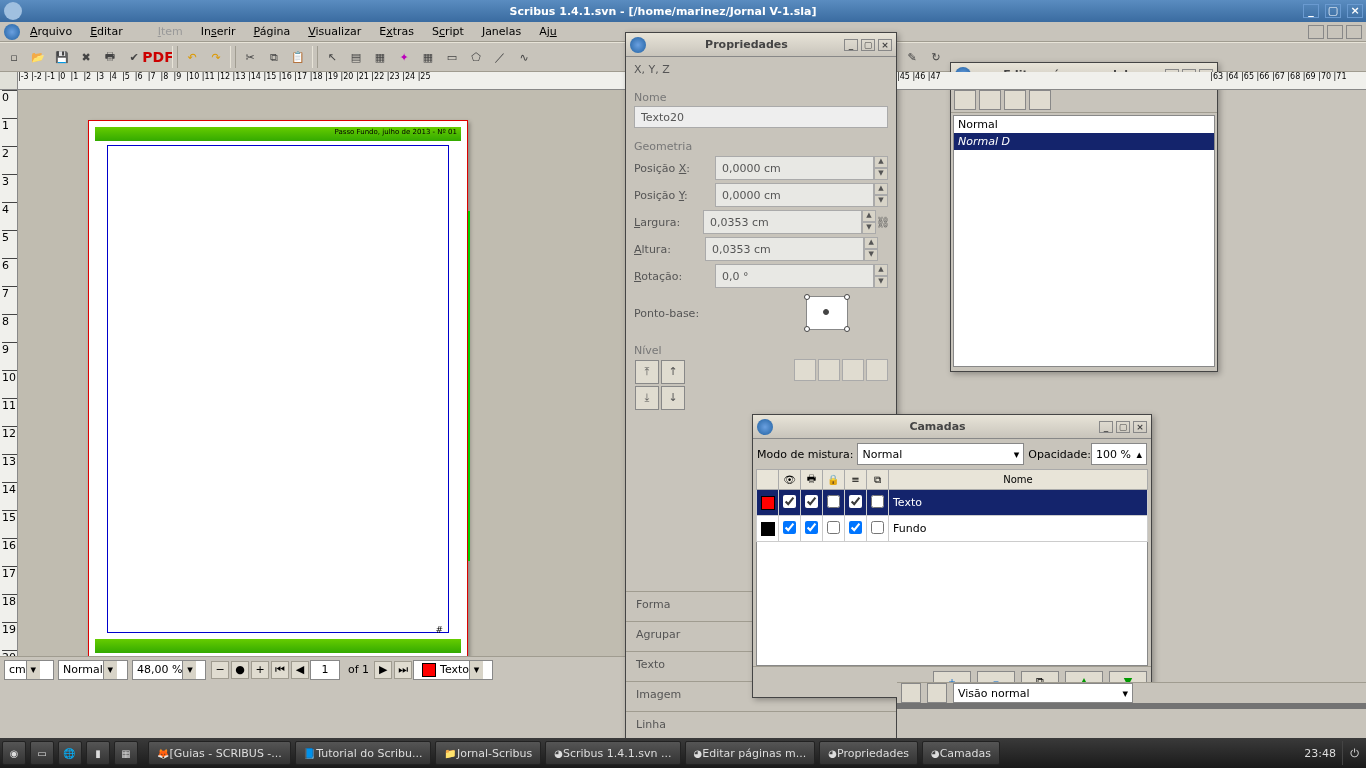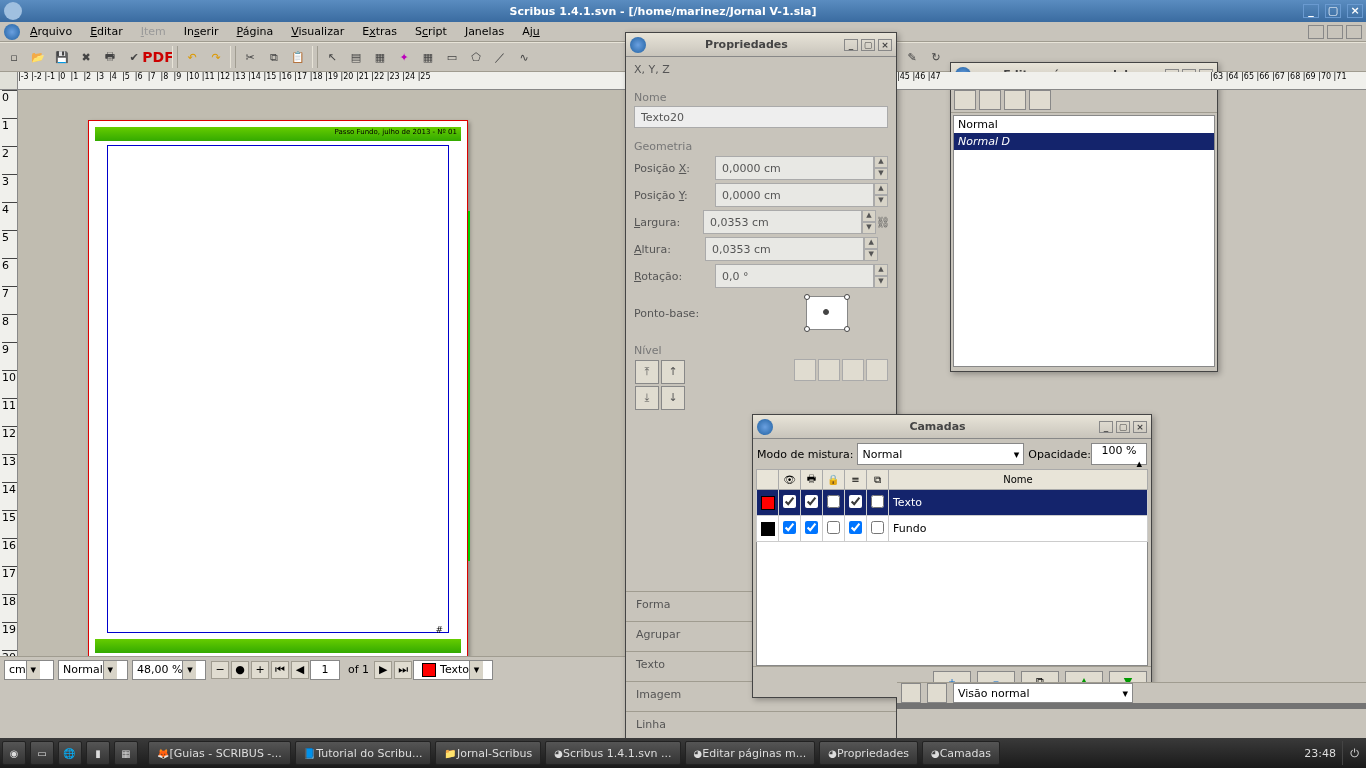--- a/index.html
+++ b/index.html
@@ -5,21 +5,21 @@
 * { box-sizing: border-box; margin: 0; padding: 0; font-family: "DejaVu Sans", "Liberation Sans", sans-serif; font-size: 11px; }
 body { background: #c8c4bb; width: 1366px; height: 768px; overflow: hidden; position: relative; }
 .titlebar { height: 22px; background: linear-gradient(#5a8cc0, #3a6ba0); color: #fff; display: flex; align-items: center; font-weight: bold; }
 .titlebar .ticon { width: 18px; height: 18px; background: #a0c0e0; border-radius: 9px; margin: 0 4px; }
 .titlebar .title { flex: 1; text-align: center; }
 .titlebar .wbtn { width: 16px; height: 14px; margin: 0 3px; color: #fff; border: 1px solid #6a9ad0; text-align: center; line-height: 12px; cursor: pointer; }
 .menubar { height: 20px; background: #c8c4bb; display: flex; align-items: center; padding: 0 4px; border-bottom: 1px solid #a09c90; }
 .menubar .micon { width: 16px; height: 16px; background: radial-gradient(#6aa0e0,#2060a0); border-radius: 8px; margin-right: 10px; }
 .menubar span { margin-right: 18px; cursor: pointer; }
 .menubar span u { text-decoration: underline; }
-.menubar .disabled { color: #999; }
+.menubar .disabled { color: #999; margin-left: 17px; }
 .menubar .rbtns { margin-left: auto; display: flex; }
 .menubar .rbtns div { width: 16px; height: 14px; margin-left: 3px; border: 1px solid #888; }
 .toolbar { height: 30px; background: #c8c4bb; border-top: 1px solid #e8e4d8; border-bottom: 1px solid #a09c90; display: flex; align-items: center; padding: 0 2px; }
 .tbtn { width: 22px; height: 22px; margin: 0 1px; border: 1px solid transparent; display: flex; align-items: center; justify-content: center; color: #444; cursor: pointer; }
 .tsep { width: 6px; height: 22px; border-left: 1px solid #e8e4d8; border-right: 1px solid #a09c90; margin: 0 2px; }
 .canvas-wrap { position: absolute; top: 72px; left: 0; width: 625px; height: 610px; background: #c0bcb0; }
 .ruler-h { position: absolute; top: 0; left: 18px; right: 0; height: 18px; background: #f0f0ec; border-bottom: 1px solid #888; font-size: 8px; overflow: hidden; white-space: nowrap; }
 .ruler-v { position: absolute; top: 18px; left: 0; width: 18px; bottom: 18px; background: #f0f0ec; border-right: 1px solid #888; font-size: 8px; overflow: hidden; }
 .ruler-v div { transform: translateX(2px); height: 28px; border-top: 1px solid #444; }
 .ruler-corner { position: absolute; top: 0; left: 0; width: 18px; height: 18px; background: #e0e0d8; border-right: 1px solid #888; border-bottom: 1px solid #888; }
@@ -66,21 +66,21 @@
 .masters .tb { height: 26px; display: flex; align-items: center; padding: 0 3px; background: #c8c4bb; border-bottom: 1px solid #a09c90; }
 .masters .tb div { width: 22px; height: 20px; border: 1px solid #888; margin-right: 3px; background: #e0dcd0; }
 .masters .list { background: #fff; border: 1px solid #888; height: 252px; margin: 2px; }
 .masters .li { padding: 2px 4px; cursor: pointer; }
 .masters .li.sel { background: #14246c; color: #fff; font-style: italic; }
 
 .layers { top: 414px; left: 752px; width: 400px; height: 284px; }
 .layers .row1 { display: flex; align-items: center; padding: 4px; }
 .layers .row1 .lsel { flex: 1; height: 22px; background: #fff; border: 1px solid #888; display: flex; align-items: center; padding: 0 4px; margin: 0 4px; }
 .layers .row1 .lsel .dd { margin-left: auto; }
-.layers .row1 .opac { width: 56px; height: 22px; background: #fff; border: 1px solid #888; padding: 0 4px; display: flex; align-items: center; flex-direction: column; }
+.layers .row1 .opac { width: 56px; height: 22px; background: #fff; border: 1px solid #888; padding: 0 4px; display: flex; align-items: center; }
 .layers table { width: calc(100% - 6px); margin: 0 3px; border-collapse: collapse; background: #fff; border: 1px solid #888; }
 .layers th { border: 1px solid #aaa; background: #e8e4d8; height: 20px; font-weight: normal; font-size: 10px; }
 .layers td { border: 1px solid #ccc; height: 26px; text-align: center; }
 .layers tr.sel td { background: #14246c; color: #fff; }
 .layers tr.sel td input { accent-color: #fff; }
 .layers .sw { width: 14px; height: 14px; margin: auto; border: 1px solid #000; }
 .layers .btnrow { display: flex; justify-content: flex-end; padding: 4px; border-top: 1px solid #a09c90; margin-top: auto; }
 .layers .btnrow div { width: 38px; height: 22px; border: 1px solid #888; background: #e0dcd0; margin-left: 6px; text-align: center; line-height: 20px; }
 
 .bottom-status { position: absolute; left: 897px; right: 0; top: 682px; height: 56px; background: #c8c4bb; border-top: 1px solid #a09c90; }

